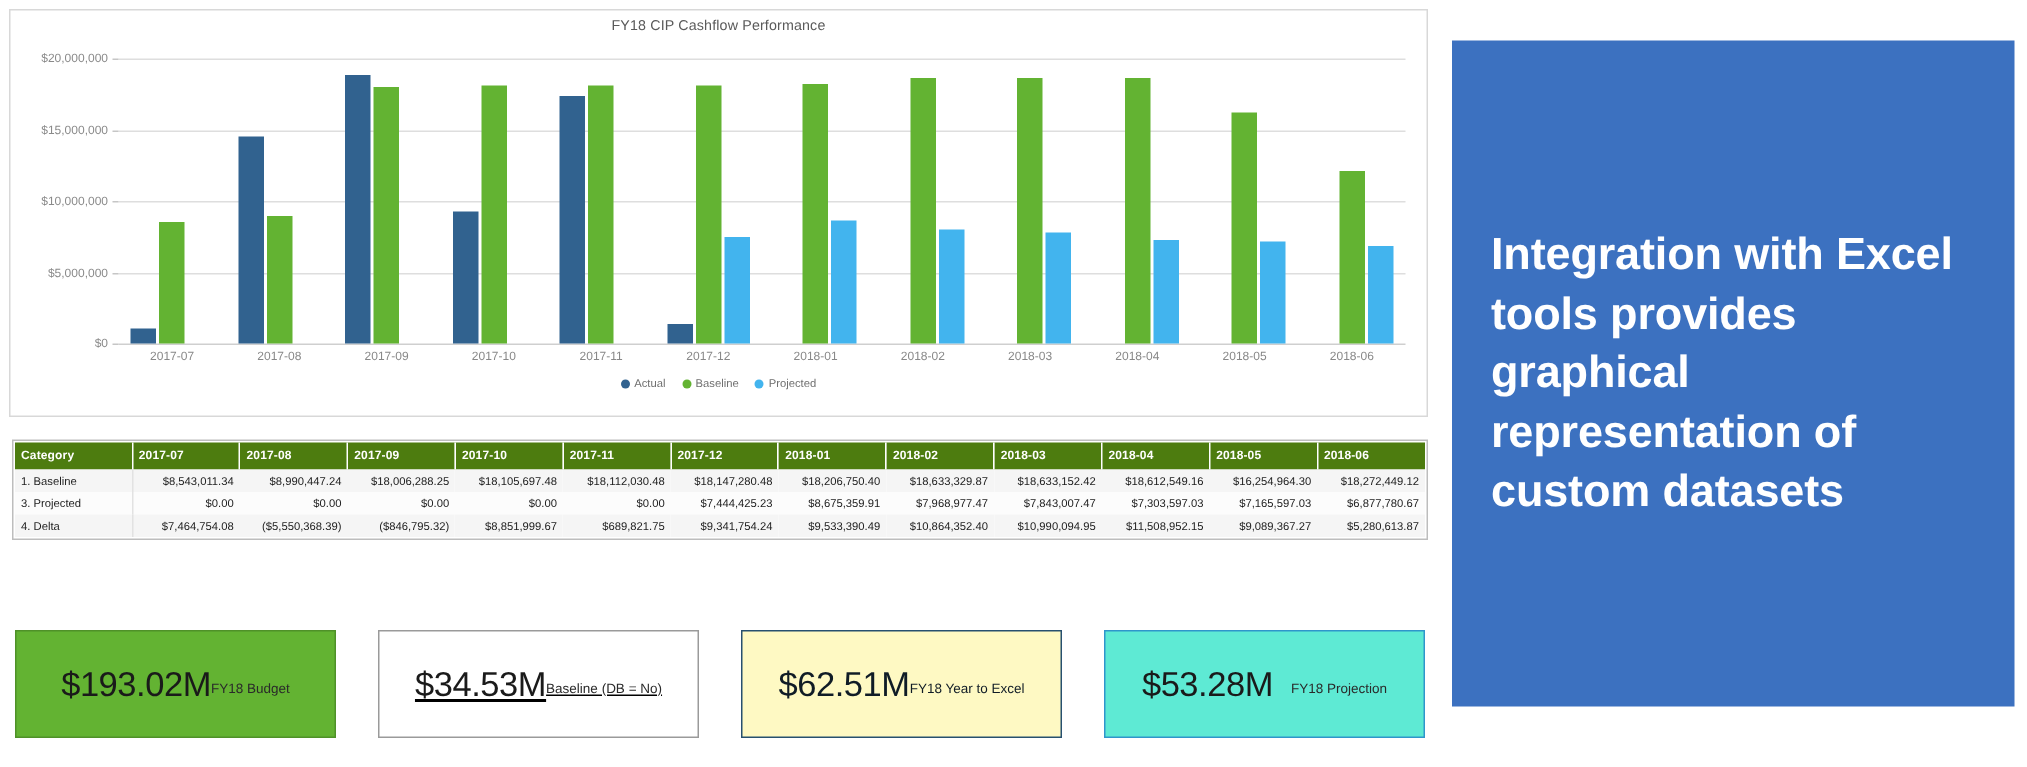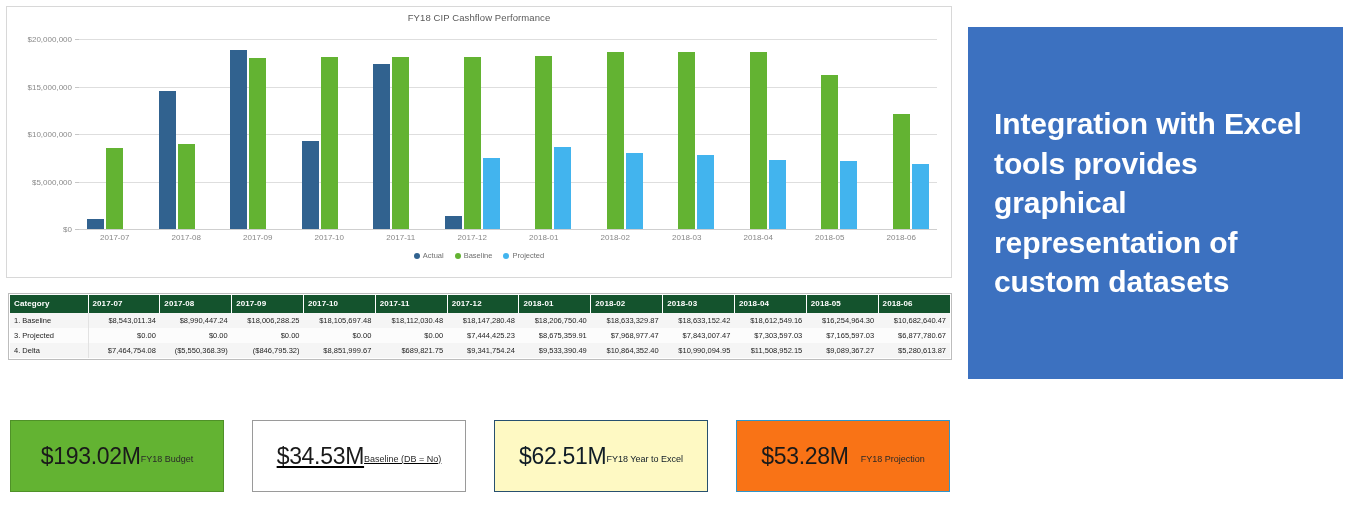--- a/index.html
+++ b/index.html
@@ -35,21 +35,21 @@
     box-sizing: border-box;
     padding: 27px 0 24px 0;
   }
 
   
   .callout-panel {
     position: absolute;
     left: 8px;
     top: 27px;
     width: 375px;
-    height: 352px;
+    height: 444px;
     background: #3C71C0;
     box-sizing: border-box;
     display: flex;
     align-items: center;
     justify-content: flex-start;
   }
   .callout-text {
     color: #ffffff;
     font-weight: bold;
     font-size: 30px;
@@ -194,21 +194,21 @@
     background: #ffffff;
     box-sizing: border-box;
     padding: 1px;
   }
   table.data-table {
     border-collapse: collapse;
     width: 100%;
     table-layout: fixed;
   }
   table.data-table th {
-    background: #14532d;
+    background: #4d7c0f;
     color: #ffffff;
     font-size: 8px;
     font-weight: bold;
     text-align: left;
     padding: 4px 4px 5px 4px;
     border-right: 1px solid #ffffff;
     letter-spacing: 0.1px;
     height: 16px;
     box-sizing: border-box;
   }
@@ -258,21 +258,21 @@
   }
   .kpi-label {
     font-size: 9px;
     color: #2a2a2a;
     margin-top: 5px;
   }
   .kpi-card.green  { background: #63B332; border-color: #4f9128; }
   .kpi-card.white  { background: #ffffff; border-color: #9a9a9a; text-decoration: underline; }
   .kpi-card.navy   { background: #fef9c3; border-color: #27506f; }
   .kpi-card.navy .kpi-value, .kpi-card.navy .kpi-label { color: #101c26; }
-  .kpi-card.sky    { background: #f97316; border-color: #2f96cb; gap: 12px; }
+  .kpi-card.sky    { background: #5eead4; border-color: #2f96cb; gap: 12px; }
 </style>
 </head>
 <body>
 
 <div id="root">
 
   <div id="left-column">
 
     <div class="chart-card">
       <div class="chart-title">FY18 CIP Cashflow Performance</div>
@@ -421,21 +421,21 @@
               <td>$8,990,447.24</td>
               <td>$18,006,288.25</td>
               <td>$18,105,697.48</td>
               <td>$18,112,030.48</td>
               <td>$18,147,280.48</td>
               <td>$18,206,750.40</td>
               <td>$18,633,329.87</td>
               <td>$18,633,152.42</td>
               <td>$18,612,549.16</td>
               <td>$16,254,964.30</td>
-              <td>$10,682,640.47</td>
+              <td>$18,272,449.12</td>
             </tr>
             <tr>
               <td class="cat-cell">3. Projected</td>
               <td>$0.00</td>
               <td>$0.00</td>
               <td>$0.00</td>
               <td>$0.00</td>
               <td>$0.00</td>
               <td>$7,444,425.23</td>
               <td>$8,675,359.91</td>

